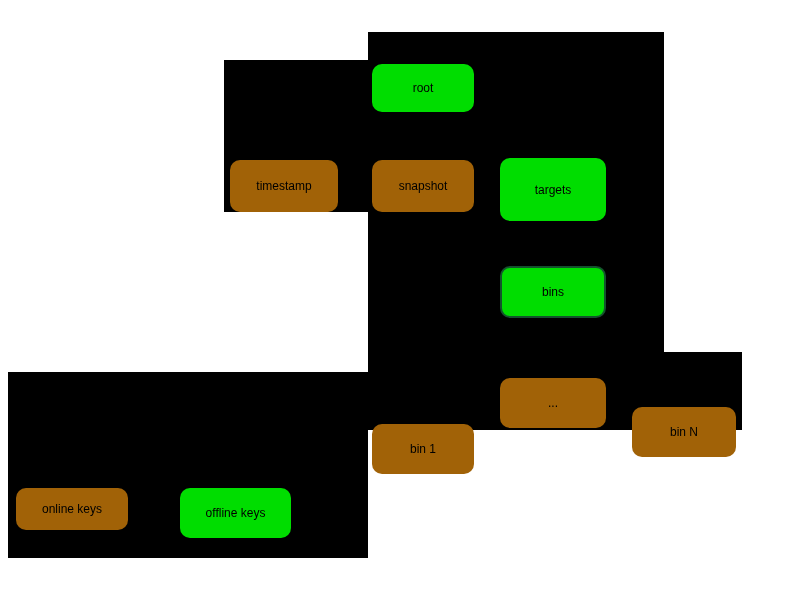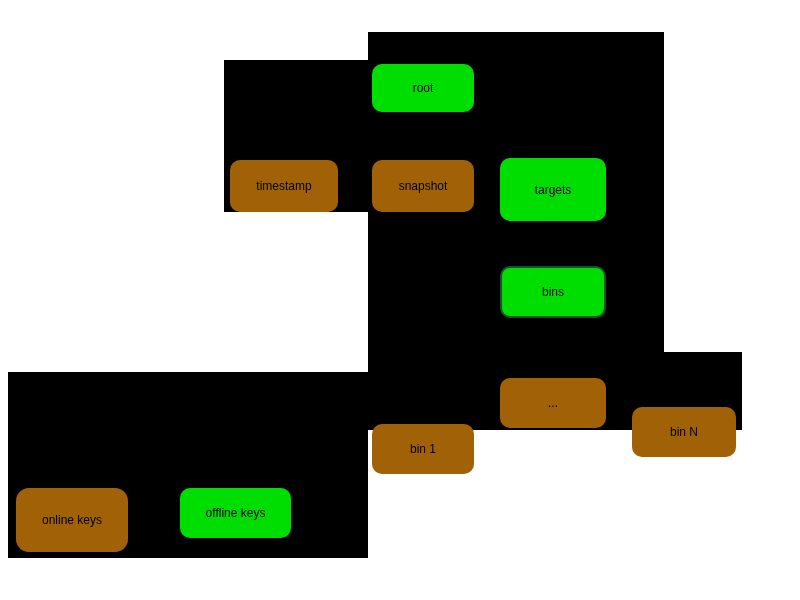--- a/index.html
+++ b/index.html
@@ -45,21 +45,21 @@
   .node.highlighted { border: 2px solid #14532d; }
 
   .node-root         { left: 372px; top: 64px;  width: 102px; height: 48px; }
   .node-timestamp    { left: 230px; top: 160px; width: 108px; height: 52px; }
   .node-snapshot     { left: 372px; top: 160px; width: 102px; height: 52px; }
   .node-targets      { left: 500px; top: 158px; width: 106px; height: 63px; }
   .node-bins         { left: 500px; top: 266px; width: 106px; height: 52px; }
   .node-bin1         { left: 372px; top: 378px; width: 102px; height: 50px; margin-top: 46px; }
   .node-bin-ellipsis { left: 500px; top: 378px; width: 106px; height: 50px; }
   .node-bin-n        { left: 632px; top: 378px; width: 104px; height: 50px; margin-top: 29px; }
-  .node-online-keys  { left: 16px;  top: 488px; width: 112px; height: 64px; border-radius: 13px; }
+  .node-online-keys  { left: 16px;  top: 488px; width: 112px; height: 42px; }
   .node-offline-keys { left: 145px; top: 488px; width: 111px; height: 50px; margin-left: 35px; }
 </style>
 </head>
 <body>
 
 <div class="canvas">
 
   <div class="panel panel-column"></div>
   <div class="panel panel-timestamp"></div>
   <div class="panel panel-bin-n"></div>

